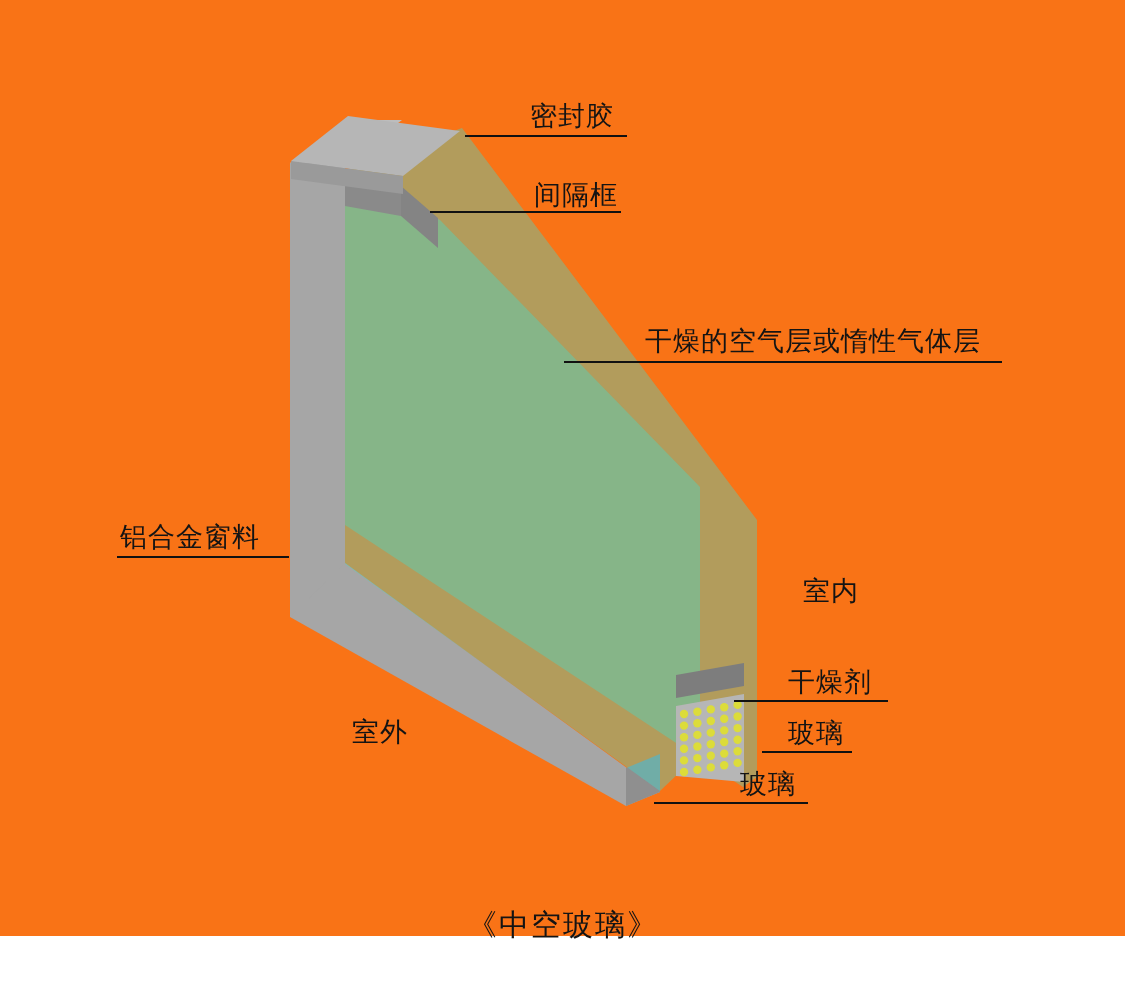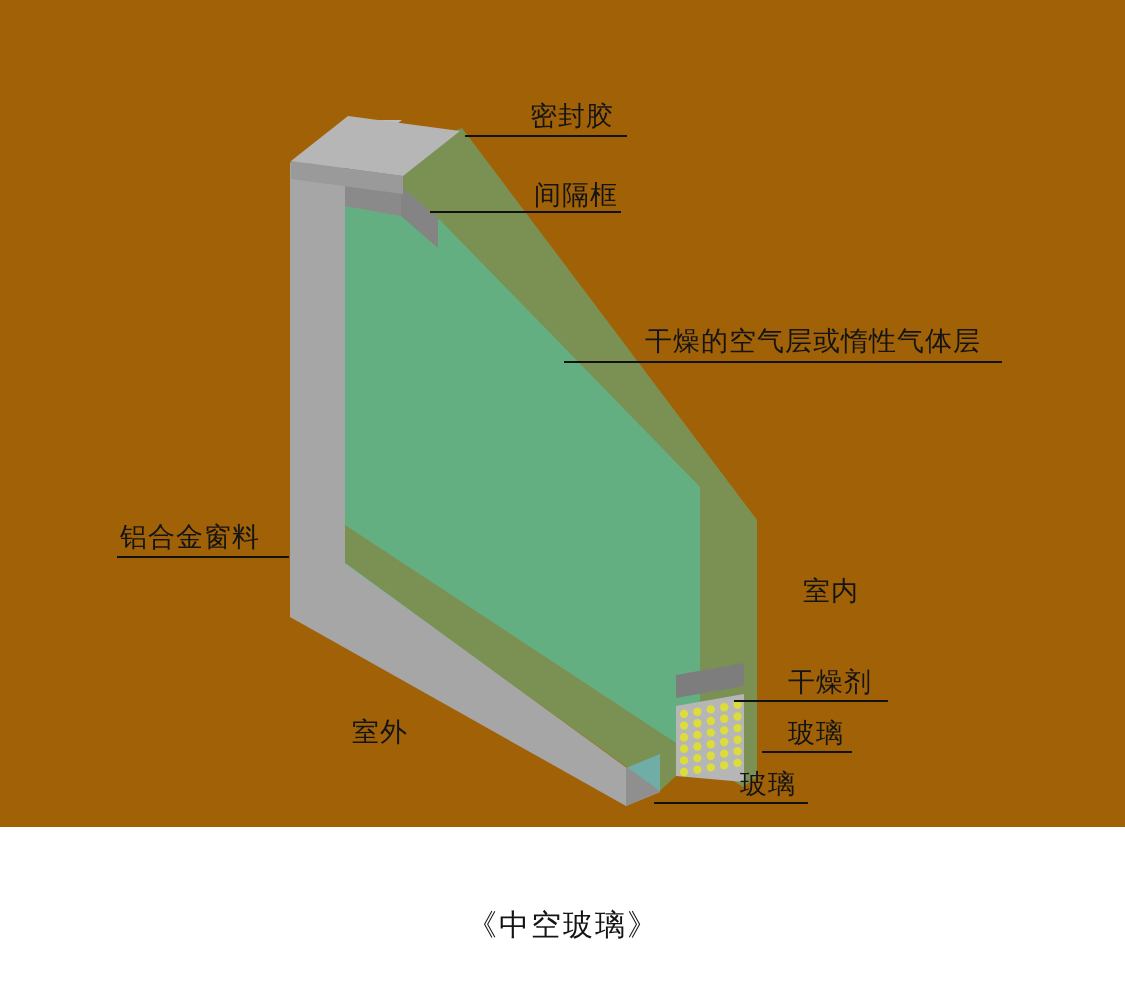--- a/index.html
+++ b/index.html
@@ -6,22 +6,22 @@
     margin: 0;
     padding: 0;
     background: #ffffff;
     width: 1125px;
     height: 1001px;
     overflow: hidden;
   }
   .stage {
     position: relative;
     width: 1125px;
-    height: 827px;
-    background: #a16207;
+    height: 936px;
+    background: #f97316;
   }
   svg { display: block; }
   text {
     font-family: "Liberation Serif", "DejaVu Serif", serif;
     fill: #141414;
   }
   .lbl  { font-size: 27px; letter-spacing: 1px; }
   .ttl  { font-size: 30px; letter-spacing: 2px; }
   .leader { stroke: #111111; stroke-width: 2.2; }
 </style>

